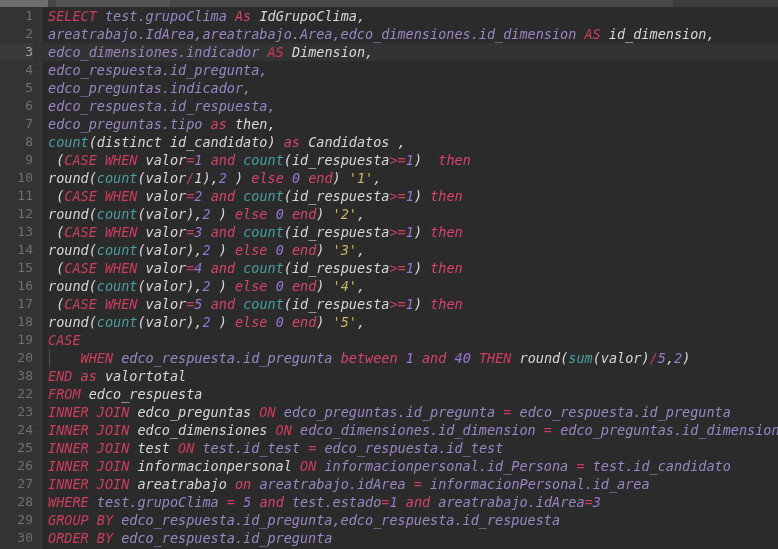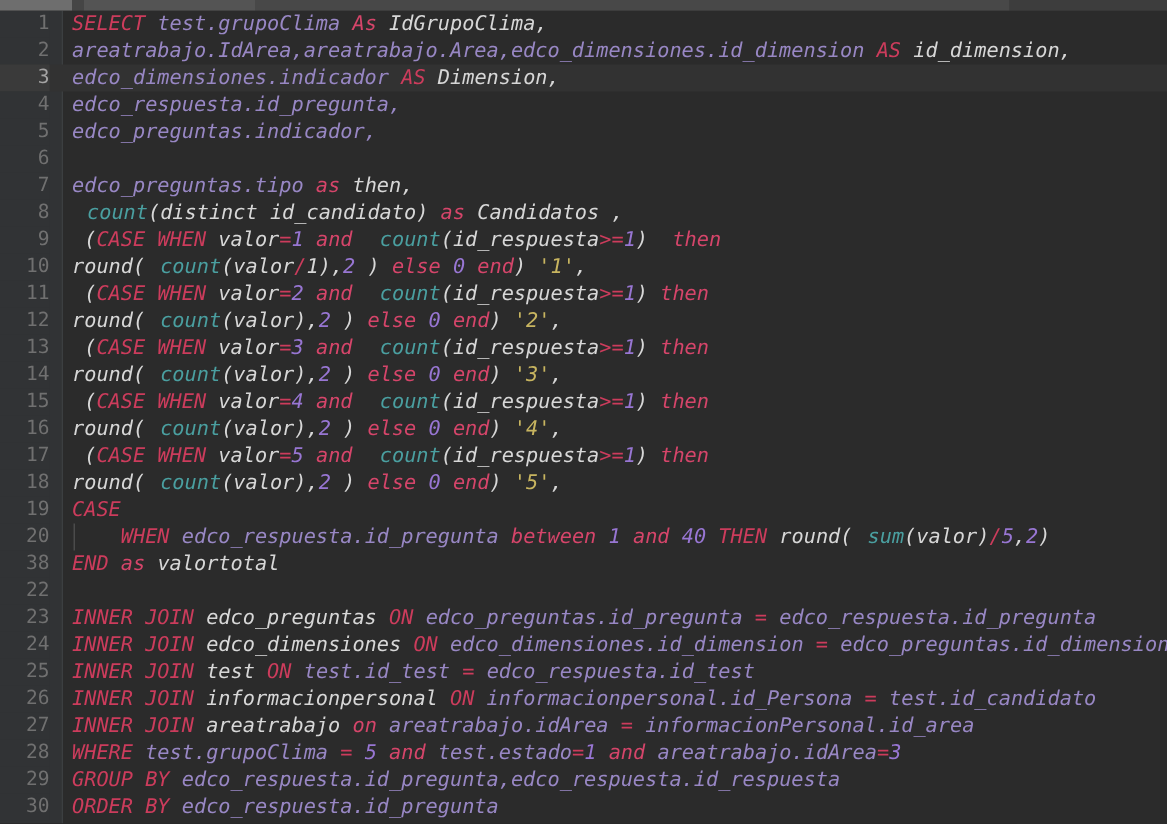--- a/index.html
+++ b/index.html
@@ -128,21 +128,21 @@
     left: 48px;
     top: 0;
     height: 18px;
     white-space: pre;
     font-style: italic;
   }
 
   
   .t-kw   { color: #cc3c5c; }           
   .t-kw2  { color: #d5456a; }           
-  .t-fn   { color: #4a9fa0; margin-left: 10px; }           
+  .t-fn   { color: #4a9fa0; }           
   .t-id   { color: #9887c4; }           
   .t-plain{ color: #d7d7d7; }           
   .t-num  { color: #9876d3; }           
   .t-str  { color: #c8b560; }           
   .t-op   { color: #cc3c5c; }
 
   .indent-guide {
     position: absolute;
     top: 0;
     width: 1px;
@@ -165,37 +165,37 @@
 
   <div id="code-area">
     <div id="gutter-bg"></div>
     <div id="gutter-edge"></div>
     <div class="code-lines" id="code-lines">
         <div class="code-line"><span class="gutter-num">1</span><span class="line-text"><span class="t-kw">SELECT</span><span class="t-plain"> </span><span class="t-id">test.grupoClima</span><span class="t-plain"> </span><span class="t-kw2">As</span><span class="t-plain"> </span><span class="t-plain">IdGrupoClima,</span></span></div>
         <div class="code-line"><span class="gutter-num">2</span><span class="line-text"><span class="t-id">areatrabajo.IdArea,areatrabajo.Area,edco_dimensiones.id_dimension</span><span class="t-plain"> </span><span class="t-kw">AS</span><span class="t-plain"> </span><span class="t-plain">id_dimension,</span></span></div>
         <div class="code-line active"><span class="gutter-num">3</span><span class="line-text"><span class="t-id">edco_dimensiones.indicador</span><span class="t-plain"> </span><span class="t-kw">AS</span><span class="t-plain"> </span><span class="t-plain">Dimension,</span></span></div>
         <div class="code-line"><span class="gutter-num">4</span><span class="line-text"><span class="t-id">edco_respuesta.id_pregunta,</span></span></div>
         <div class="code-line"><span class="gutter-num">5</span><span class="line-text"><span class="t-id">edco_preguntas.indicador,</span></span></div>
-        <div class="code-line"><span class="gutter-num">6</span></div>
+        <div class="code-line"><span class="gutter-num">6</span><span class="line-text"><span class="t-id">edco_respuesta.id_respuesta,</span></span></div>
         <div class="code-line"><span class="gutter-num">7</span><span class="line-text"><span class="t-id">edco_preguntas.tipo</span><span class="t-plain"> </span><span class="t-kw2">as</span><span class="t-plain"> </span><span class="t-plain">then,</span></span></div>
         <div class="code-line"><span class="gutter-num">8</span><span class="line-text"><span class="t-fn">count</span><span class="t-plain">(distinct id_candidato)</span><span class="t-plain"> </span><span class="t-kw2">as</span><span class="t-plain"> </span><span class="t-plain">Candidatos ,</span></span></div>
         <div class="code-line"><span class="gutter-num">9</span><span class="line-text"><span class="t-plain"> (</span><span class="t-kw">CASE</span><span class="t-plain"> </span><span class="t-kw">WHEN</span><span class="t-plain"> valor</span><span class="t-op">=</span><span class="t-num">1</span><span class="t-plain"> </span><span class="t-kw2">and</span><span class="t-plain"> </span><span class="t-fn">count</span><span class="t-plain">(id_respuesta</span><span class="t-op">&gt;=</span><span class="t-num">1</span><span class="t-plain">)  </span><span class="t-kw2">then</span></span></div>
         <div class="code-line"><span class="gutter-num">10</span><span class="line-text"><span class="t-plain">round(</span><span class="t-fn">count</span><span class="t-plain">(valor</span><span class="t-op">/</span><span class="t-plain">1),</span><span class="t-num">2</span><span class="t-plain"> ) </span><span class="t-kw2">else</span><span class="t-plain"> </span><span class="t-num">0</span><span class="t-plain"> </span><span class="t-kw2">end</span><span class="t-plain">) </span><span class="t-str">'1'</span><span class="t-plain">,</span></span></div>
         <div class="code-line"><span class="gutter-num">11</span><span class="line-text"><span class="t-plain"> (</span><span class="t-kw">CASE</span><span class="t-plain"> </span><span class="t-kw">WHEN</span><span class="t-plain"> valor</span><span class="t-op">=</span><span class="t-num">2</span><span class="t-plain"> </span><span class="t-kw2">and</span><span class="t-plain"> </span><span class="t-fn">count</span><span class="t-plain">(id_respuesta</span><span class="t-op">&gt;=</span><span class="t-num">1</span><span class="t-plain">) </span><span class="t-kw2">then</span></span></div>
         <div class="code-line"><span class="gutter-num">12</span><span class="line-text"><span class="t-plain">round(</span><span class="t-fn">count</span><span class="t-plain">(valor),</span><span class="t-num">2</span><span class="t-plain"> ) </span><span class="t-kw2">else</span><span class="t-plain"> </span><span class="t-num">0</span><span class="t-plain"> </span><span class="t-kw2">end</span><span class="t-plain">) </span><span class="t-str">'2'</span><span class="t-plain">,</span></span></div>
         <div class="code-line"><span class="gutter-num">13</span><span class="line-text"><span class="t-plain"> (</span><span class="t-kw">CASE</span><span class="t-plain"> </span><span class="t-kw">WHEN</span><span class="t-plain"> valor</span><span class="t-op">=</span><span class="t-num">3</span><span class="t-plain"> </span><span class="t-kw2">and</span><span class="t-plain"> </span><span class="t-fn">count</span><span class="t-plain">(id_respuesta</span><span class="t-op">&gt;=</span><span class="t-num">1</span><span class="t-plain">) </span><span class="t-kw2">then</span></span></div>
         <div class="code-line"><span class="gutter-num">14</span><span class="line-text"><span class="t-plain">round(</span><span class="t-fn">count</span><span class="t-plain">(valor),</span><span class="t-num">2</span><span class="t-plain"> ) </span><span class="t-kw2">else</span><span class="t-plain"> </span><span class="t-num">0</span><span class="t-plain"> </span><span class="t-kw2">end</span><span class="t-plain">) </span><span class="t-str">'3'</span><span class="t-plain">,</span></span></div>
         <div class="code-line"><span class="gutter-num">15</span><span class="line-text"><span class="t-plain"> (</span><span class="t-kw">CASE</span><span class="t-plain"> </span><span class="t-kw">WHEN</span><span class="t-plain"> valor</span><span class="t-op">=</span><span class="t-num">4</span><span class="t-plain"> </span><span class="t-kw2">and</span><span class="t-plain"> </span><span class="t-fn">count</span><span class="t-plain">(id_respuesta</span><span class="t-op">&gt;=</span><span class="t-num">1</span><span class="t-plain">) </span><span class="t-kw2">then</span></span></div>
         <div class="code-line"><span class="gutter-num">16</span><span class="line-text"><span class="t-plain">round(</span><span class="t-fn">count</span><span class="t-plain">(valor),</span><span class="t-num">2</span><span class="t-plain"> ) </span><span class="t-kw2">else</span><span class="t-plain"> </span><span class="t-num">0</span><span class="t-plain"> </span><span class="t-kw2">end</span><span class="t-plain">) </span><span class="t-str">'4'</span><span class="t-plain">,</span></span></div>
         <div class="code-line"><span class="gutter-num">17</span><span class="line-text"><span class="t-plain"> (</span><span class="t-kw">CASE</span><span class="t-plain"> </span><span class="t-kw">WHEN</span><span class="t-plain"> valor</span><span class="t-op">=</span><span class="t-num">5</span><span class="t-plain"> </span><span class="t-kw2">and</span><span class="t-plain"> </span><span class="t-fn">count</span><span class="t-plain">(id_respuesta</span><span class="t-op">&gt;=</span><span class="t-num">1</span><span class="t-plain">) </span><span class="t-kw2">then</span></span></div>
         <div class="code-line"><span class="gutter-num">18</span><span class="line-text"><span class="t-plain">round(</span><span class="t-fn">count</span><span class="t-plain">(valor),</span><span class="t-num">2</span><span class="t-plain"> ) </span><span class="t-kw2">else</span><span class="t-plain"> </span><span class="t-num">0</span><span class="t-plain"> </span><span class="t-kw2">end</span><span class="t-plain">) </span><span class="t-str">'5'</span><span class="t-plain">,</span></span></div>
         <div class="code-line"><span class="gutter-num">19</span><span class="line-text"><span class="t-kw">CASE</span></span></div>
         <div class="code-line"><span class="gutter-num">20</span><span class="line-text"><span class="t-plain">    </span><span class="t-kw">WHEN</span><span class="t-plain"> </span><span class="t-id">edco_respuesta.id_pregunta</span><span class="t-plain"> </span><span class="t-kw2">between</span><span class="t-plain"> </span><span class="t-num">1</span><span class="t-plain"> </span><span class="t-kw2">and</span><span class="t-plain"> </span><span class="t-num">40</span><span class="t-plain"> </span><span class="t-kw">THEN</span><span class="t-plain"> round(</span><span class="t-fn">sum</span><span class="t-plain">(valor)</span><span class="t-op">/</span><span class="t-num">5</span><span class="t-plain">,</span><span class="t-num">2</span><span class="t-plain">)</span></span><span class="indent-guide" style="left: 49px;"></span></div>
         <div class="code-line"><span class="gutter-num">38</span><span class="line-text"><span class="t-kw">END</span><span class="t-plain"> </span><span class="t-kw2">as</span><span class="t-plain"> </span><span class="t-plain">valortotal</span></span></div>
-        <div class="code-line"><span class="gutter-num">22</span></div>
+        <div class="code-line"><span class="gutter-num">22</span><span class="line-text"><span class="t-kw">FROM</span><span class="t-plain"> </span><span class="t-plain">edco_respuesta</span></span></div>
         <div class="code-line"><span class="gutter-num">23</span><span class="line-text"><span class="t-kw">INNER JOIN</span><span class="t-plain"> </span><span class="t-plain">edco_preguntas</span><span class="t-plain"> </span><span class="t-kw">ON</span><span class="t-plain"> </span><span class="t-id">edco_preguntas.id_pregunta</span><span class="t-plain"> </span><span class="t-op">=</span><span class="t-plain"> </span><span class="t-id">edco_respuesta.id_pregunta</span></span></div>
         <div class="code-line"><span class="gutter-num">24</span><span class="line-text"><span class="t-kw">INNER JOIN</span><span class="t-plain"> </span><span class="t-plain">edco_dimensiones</span><span class="t-plain"> </span><span class="t-kw">ON</span><span class="t-plain"> </span><span class="t-id">edco_dimensiones.id_dimension</span><span class="t-plain"> </span><span class="t-op">=</span><span class="t-plain"> </span><span class="t-id">edco_preguntas.id_dimension</span></span></div>
         <div class="code-line"><span class="gutter-num">25</span><span class="line-text"><span class="t-kw">INNER JOIN</span><span class="t-plain"> </span><span class="t-plain">test</span><span class="t-plain"> </span><span class="t-kw">ON</span><span class="t-plain"> </span><span class="t-id">test.id_test</span><span class="t-plain"> </span><span class="t-op">=</span><span class="t-plain"> </span><span class="t-id">edco_respuesta.id_test</span></span></div>
         <div class="code-line"><span class="gutter-num">26</span><span class="line-text"><span class="t-kw">INNER JOIN</span><span class="t-plain"> </span><span class="t-plain">informacionpersonal</span><span class="t-plain"> </span><span class="t-kw">ON</span><span class="t-plain"> </span><span class="t-id">informacionpersonal.id_Persona</span><span class="t-plain"> </span><span class="t-op">=</span><span class="t-plain"> </span><span class="t-id">test.id_candidato</span></span></div>
         <div class="code-line"><span class="gutter-num">27</span><span class="line-text"><span class="t-kw">INNER JOIN</span><span class="t-plain"> </span><span class="t-plain">areatrabajo</span><span class="t-plain"> </span><span class="t-kw2">on</span><span class="t-plain"> </span><span class="t-id">areatrabajo.idArea</span><span class="t-plain"> </span><span class="t-op">=</span><span class="t-plain"> </span><span class="t-id">informacionPersonal.id_area</span></span></div>
         <div class="code-line"><span class="gutter-num">28</span><span class="line-text"><span class="t-kw">WHERE</span><span class="t-plain"> </span><span class="t-id">test.grupoClima</span><span class="t-plain"> </span><span class="t-op">=</span><span class="t-plain"> </span><span class="t-num">5</span><span class="t-plain"> </span><span class="t-kw2">and</span><span class="t-plain"> </span><span class="t-id">test.estado</span><span class="t-op">=</span><span class="t-num">1</span><span class="t-plain"> </span><span class="t-kw2">and</span><span class="t-plain"> </span><span class="t-id">areatrabajo.idArea</span><span class="t-op">=</span><span class="t-num">3</span></span></div>
         <div class="code-line"><span class="gutter-num">29</span><span class="line-text"><span class="t-kw">GROUP BY</span><span class="t-plain"> </span><span class="t-id">edco_respuesta.id_pregunta,edco_respuesta.id_respuesta</span></span></div>
         <div class="code-line"><span class="gutter-num">30</span><span class="line-text"><span class="t-kw">ORDER BY</span><span class="t-plain"> </span><span class="t-id">edco_respuesta.id_pregunta</span></span></div>
       </div>
   </div>

